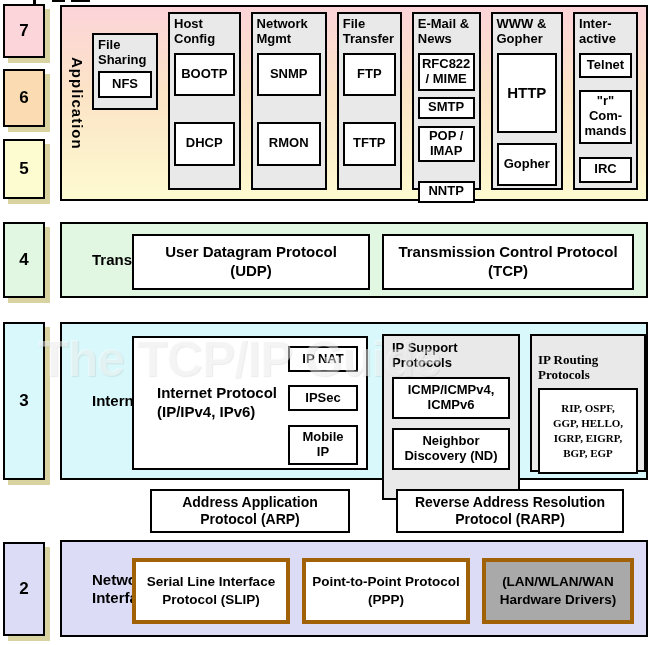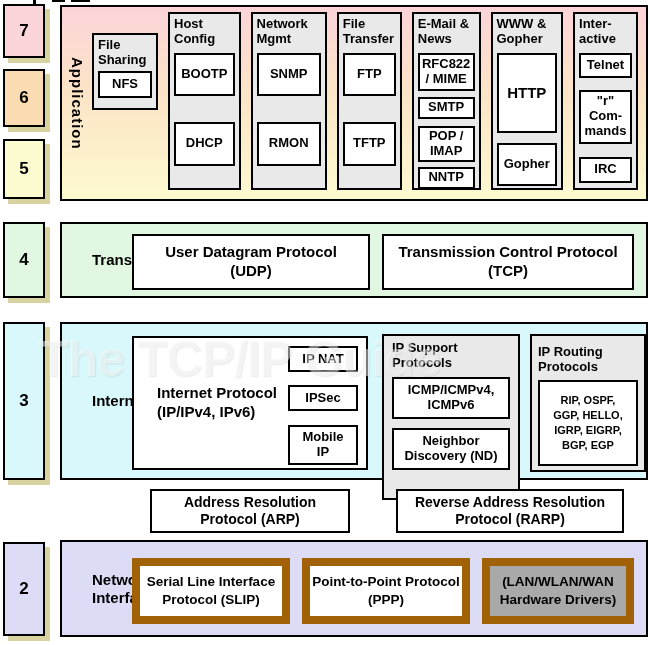--- a/index.html
+++ b/index.html
@@ -41,51 +41,51 @@
   .gtitle{font-size:13px;line-height:1.18;white-space:pre-line;}
   .item{
     background:#fff;border:2px solid #000;box-sizing:border-box;
     display:flex;align-items:center;justify-content:center;text-align:center;
     font-size:13px;line-height:1.15;white-space:pre-line;
   }
   .g-top{height:80px;} .g-bot{margin-top:21px;height:77px;}
   .mini{width:54px;height:27px;margin:3px auto 0;}
   .tall1{height:43px;margin-top:6px;text-align:center;} .tall2{height:44px;margin-top:26px;}
   .m1{height:38px;margin-top:6px;} .m2{height:22px;margin-top:6px;}
-  .m3{height:36px;margin-top:7px;} .m4{height:22px;margin-top:5px;}
+  .m3{height:36px;margin-top:7px;} .m4{height:22px;margin-top:19px;}
   .http{height:80px;margin-top:6px;font-size:15px;} .gopher{height:43px;margin-top:10px;}
   .telnet{height:25px;margin-top:6px;} .rcmd{height:54px;margin-top:12px;} .irc{height:26px;margin-top:13px;}
   
   .hlabel{position:absolute;left:30px;top:0;bottom:0;display:flex;align-items:center;font-size:15px;white-space:pre-line;line-height:1.2;}
   .bigbox{
     position:absolute;background:#fff;border:2px solid #000;box-sizing:border-box;
     display:flex;align-items:center;justify-content:center;text-align:center;
     font-size:15px;line-height:1.25;white-space:pre-line;
   }
   .udp{left:70px;top:10px;width:238px;height:56px;}
   .tcp{left:320px;top:10px;width:252px;height:56px;}
   
   .ipbox{position:absolute;left:70px;top:12px;width:236px;height:134px;background:#fff;border:2px solid #000;box-sizing:border-box;}
   .iptext{position:absolute;left:8px;top:0;bottom:0;width:150px;display:flex;align-items:center;justify-content:center;text-align:left;font-size:15px;line-height:1.25;white-space:pre-line;}
   .ipcol{position:absolute;right:8px;top:8px;width:70px;}
   .ipitem1{height:26px;} .ipitem2{height:26px;margin-top:13px;} .ipitem3{height:40px;margin-top:14px;}
   .support{position:absolute;left:320px;top:10px;width:138px;height:166px;padding:4px 8px;}
-  .routing{position:absolute;left:468px;top:10px;width:116px;height:138px;padding:8px 6px;}
+  .routing{position:absolute;left:468px;top:10px;width:116px;height:138px;padding:16px 6px;font-family:Liberation Serif, serif;}
   .sup1{height:42px;margin-top:6px;} .sup2{height:42px;margin-top:9px;}
   .routebox{height:86px;margin-top:5px;font-size:11px;line-height:1.35;}
   
   .arpbox{
     position:absolute;top:489px;height:44px;background:#fff;border:2px solid #000;box-sizing:border-box;
     display:flex;align-items:center;justify-content:center;text-align:center;
     font-size:14px;line-height:1.25;white-space:pre-line;
   }
   .arp{left:150px;width:200px;} .rarp{left:396px;width:228px;}
   
   .nbox{
-    position:absolute;top:16px;height:66px;background:#fff;border:8px solid #a16207;box-sizing:border-box;
+    position:absolute;top:16px;height:66px;background:#fff;border:4px solid #a16207;box-sizing:border-box;
     display:flex;align-items:center;justify-content:center;text-align:center;
     font-size:13.5px;line-height:1.3;white-space:pre-line;
   }
   .slip{left:70px;width:158px;} .ppp{left:240px;width:168px;} .lan{left:420px;width:152px;background:#a9a9a9;}
   
   .watermark{
     position:absolute;left:38px;top:330px;z-index:40;pointer-events:none;
     font-size:50px;letter-spacing:-1px;white-space:nowrap;
     color:rgba(255,255,255,0.45);text-shadow:1px 1px 1px rgba(120,120,120,0.15);
   }
@@ -218,21 +218,21 @@
     <div class="group routing">
       <div class="gtitle">IP Routing
 Protocols</div>
       <div class="item routebox">RIP, OSPF,
 GGP, HELLO,
 IGRP, EIGRP,
 BGP, EGP</div>
     </div>
   </div>
 
-  <div class="arpbox arp">Address Resolution
+  <div class="arpbox arp">Address Application
 Protocol (ARP)</div>
   <div class="arpbox rarp">Reverse Address Resolution
 Protocol (RARP)</div>
 
   <div class="band band-network">
     <div class="hlabel">Network
 Interface</div>
     <div class="nbox slip">Serial Line Interface
 Protocol (SLIP)</div>
     <div class="nbox ppp">Point-to-Point Protocol

